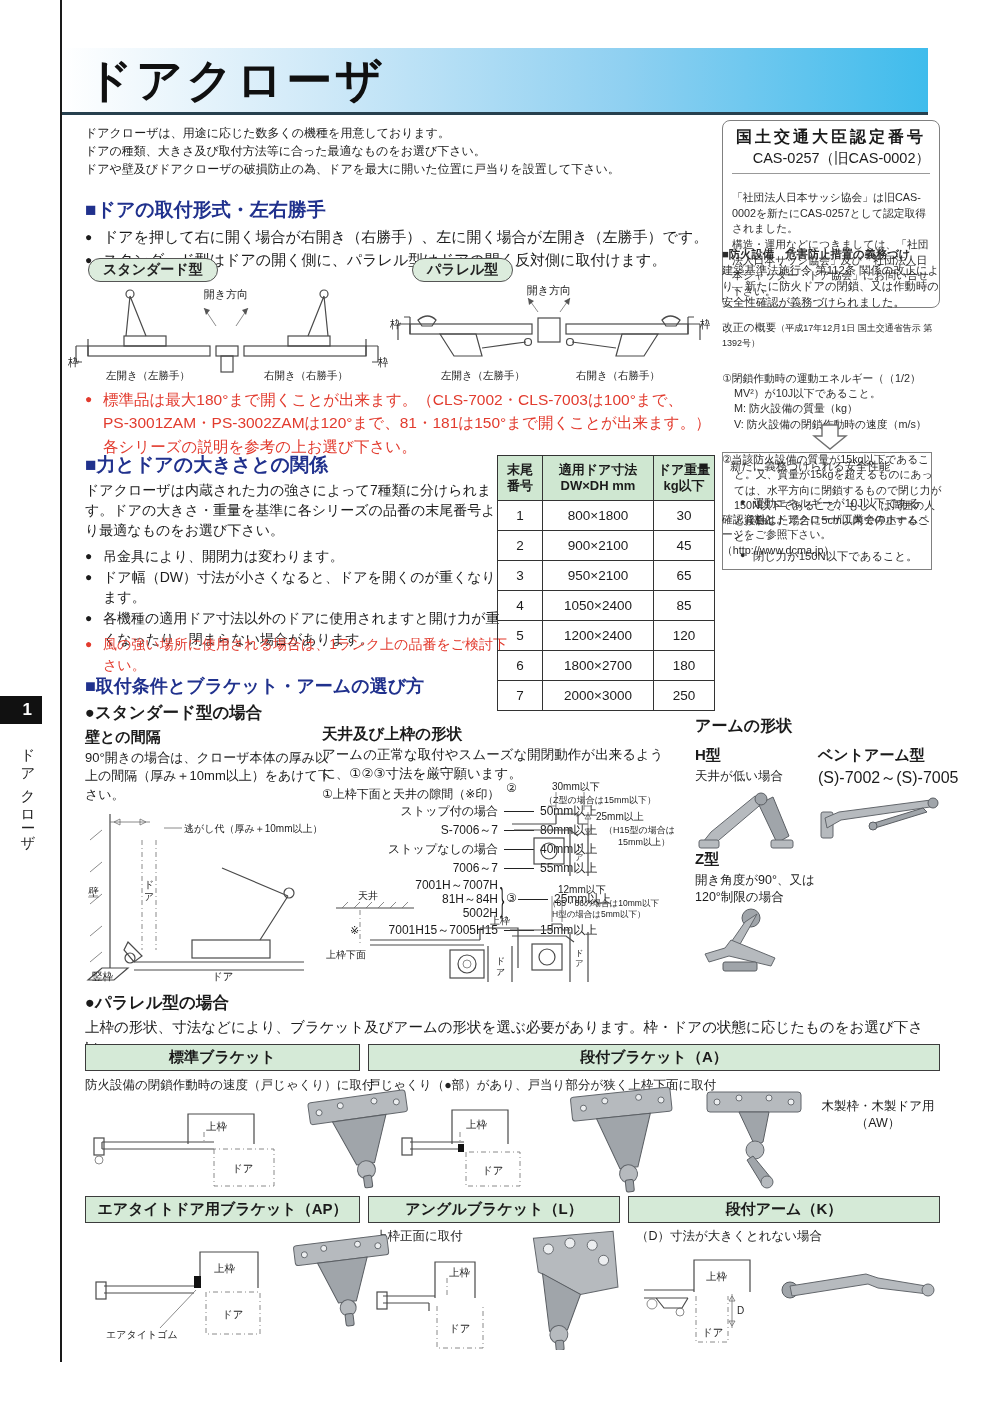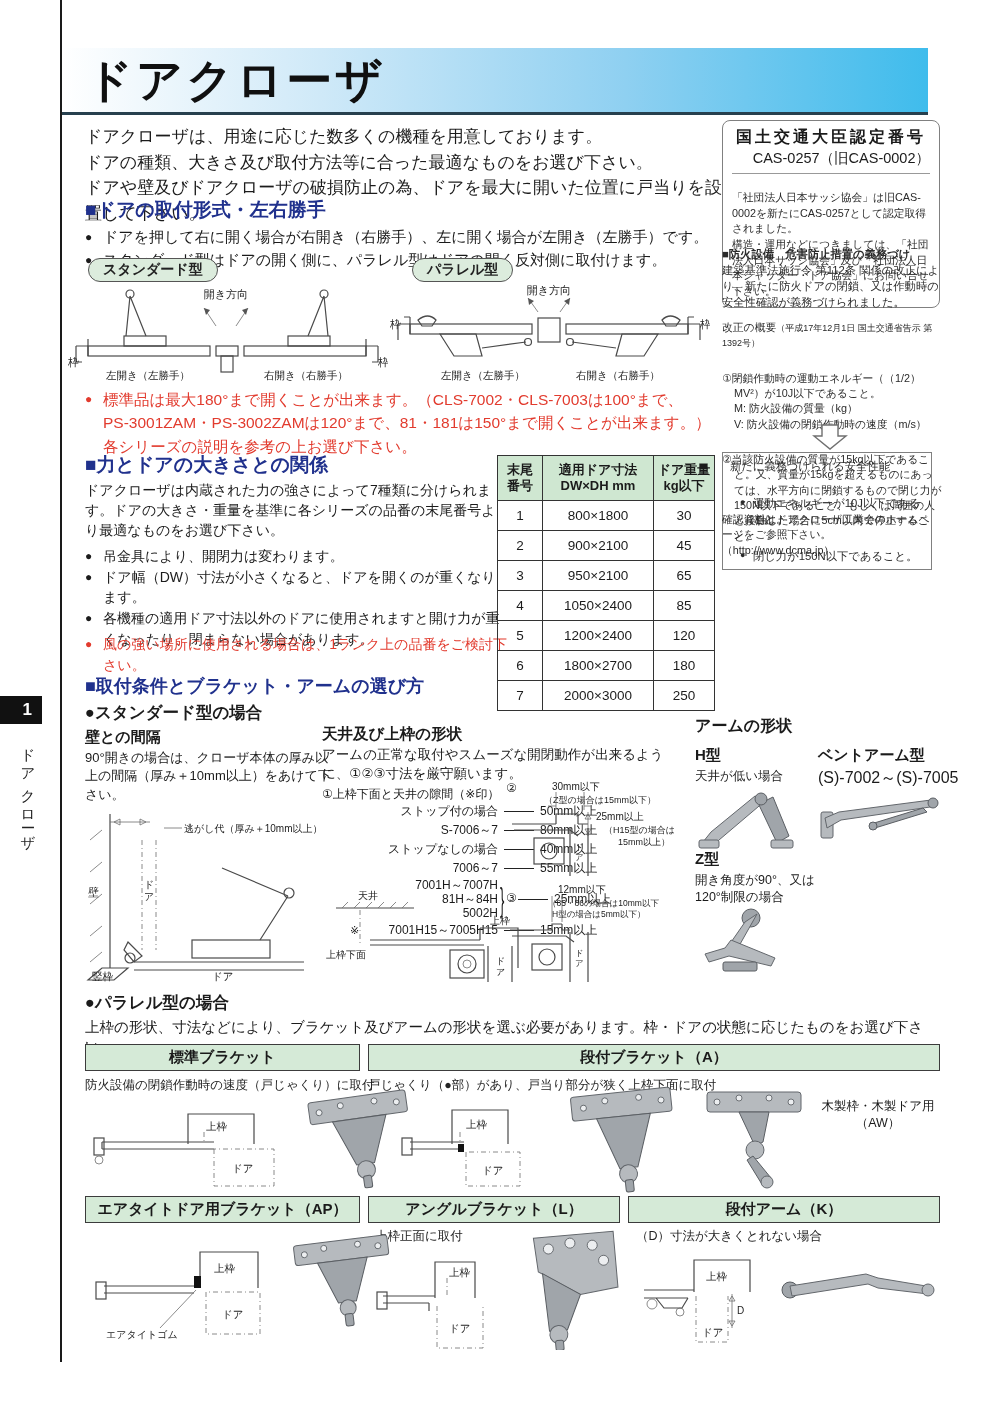--- a/index.html
+++ b/index.html
@@ -12,21 +12,21 @@
   
   .header-band{left:62px;top:48px;width:866px;height:64px;
     background:linear-gradient(90deg,#ffffff 0%,#cfe9f8 30%,#8fd0f1 65%,#3fbcec 100%);
     border-bottom:3px solid #27404e;}
   .page-title{position:absolute;left:24px;top:2px;font-size:46px;font-weight:bold;letter-spacing:3px;color:#101010;}
   .left-rule{left:60px;top:0;width:2px;height:1362px;background:#1a1a1a;}
   .side-tab{left:0;top:696px;width:42px;height:28px;background:#111;color:#fff;
     font-size:17px;font-weight:bold;text-align:right;line-height:28px;padding-right:10px;box-sizing:border-box;}
   .side-vertical{left:18px;top:738px;writing-mode:vertical-rl;font-size:14.5px;letter-spacing:4px;color:#222;}
   
-  .intro{left:85px;top:124px;width:648px;font-size:17px;line-height:1.5;}
+  .intro{left:85px;top:124px;width:648px;font-size:12px;line-height:1.5;}
   .h1{font-size:19px;}
   .bullets{font-size:15px;line-height:1.5;}
   .bullet{padding-left:18px;position:relative;}
   .bullet::before{content:"●";position:absolute;left:0;font-size:12px;top:2px;}
   .note{font-size:15.5px;line-height:1.5;}
   .badge{border:1.5px solid #555;border-radius:13px;background:#dcecdd;padding:2px 14px;
     font-size:14px;font-weight:bold;color:#222;}
   
   table.sizes{border-collapse:collapse;font-size:13.5px;}
   table.sizes th,table.sizes td{border:1px solid #333;text-align:center;}

